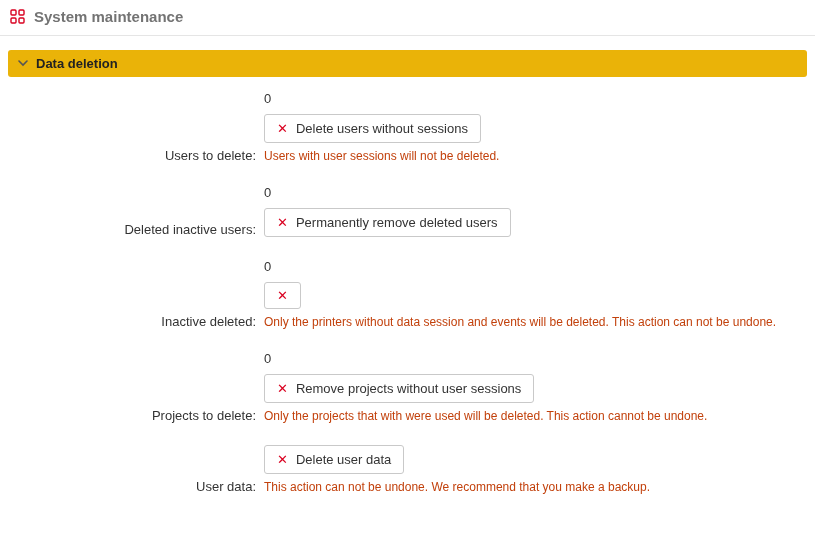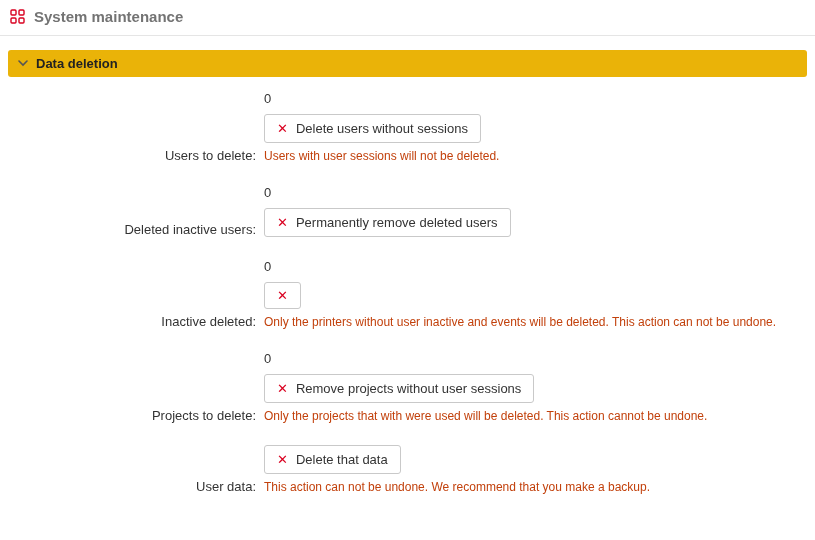--- a/index.html
+++ b/index.html
@@ -116,41 +116,41 @@
       </div>
     </div>
 
     <div class="row">
       <div class="row-label">Inactive deleted:</div>
       <div class="row-body">
         <div class="val">0</div>
         <button class="btn">
           <span class="x-icon">✕</span>
         </button>
-        <div class="hint">Only the printers without user inactive and events will be deleted. This action can not be undone.</div>
+        <div class="hint">Only the printers without data session and events will be deleted. This action can not be undone.</div>
       </div>
     </div>
 
     <div class="row">
       <div class="row-label">Projects to delete:</div>
       <div class="row-body">
         <div class="val">0</div>
         <button class="btn">
           <span class="x-icon">✕</span>
           <span>Remove projects without user sessions</span>
         </button>
         <div class="hint">Only the projects that with were used will be deleted. This action cannot be undone.</div>
       </div>
     </div>
 
     <div class="row">
       <div class="row-label">User data:</div>
       <div class="row-body">
         <button class="btn">
           <span class="x-icon">✕</span>
-          <span>Delete that data</span>
+          <span>Delete user data</span>
         </button>
         <div class="hint">This action can not be undone. We recommend that you make a backup.</div>
       </div>
     </div>
 
   </div>
 </div>
 
 </body></html>

